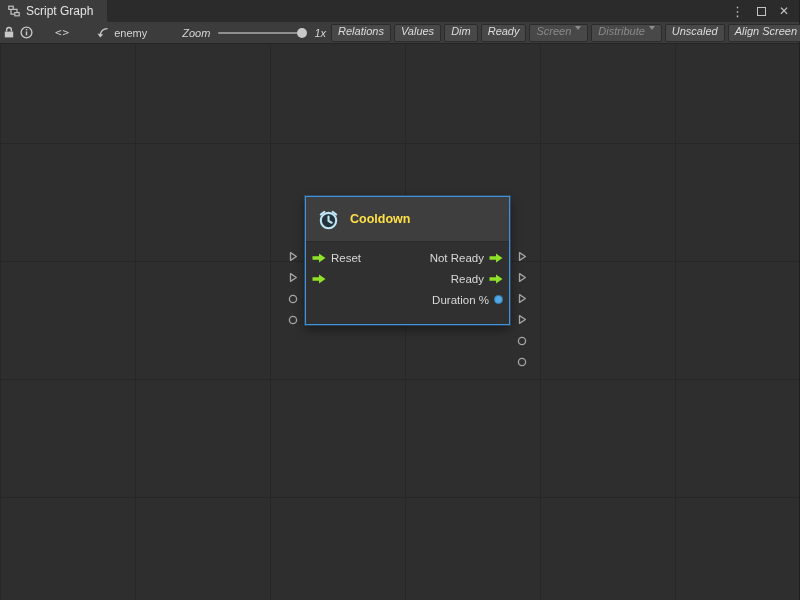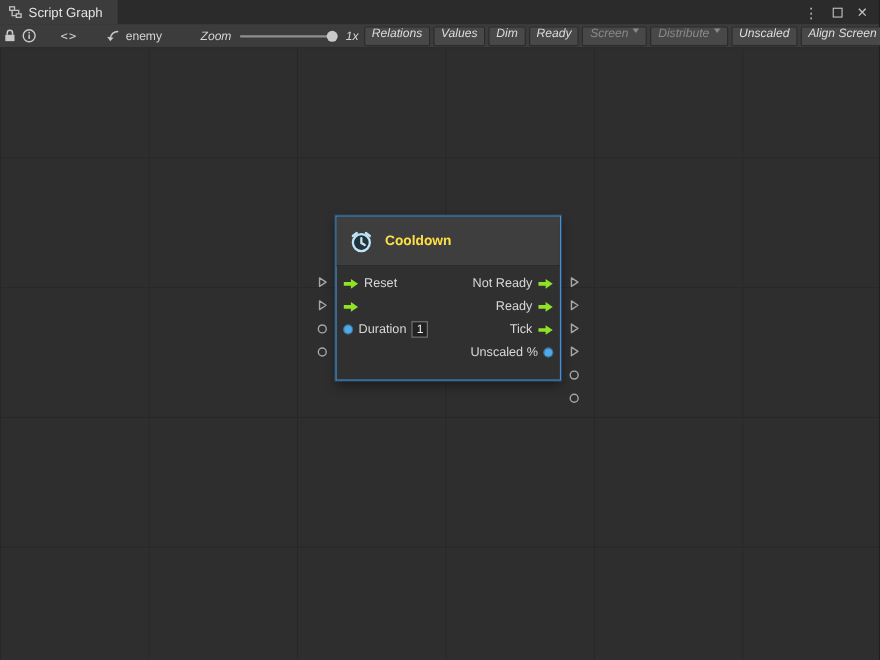--- a/index.html
+++ b/index.html
@@ -234,41 +234,26 @@
           <span class="pside pright">
             <span>Ready</span>
             <span class="arrow">
               <svg width="14" height="10" viewBox="0 0 13 10">
                   <path d="M0 3.3 H6.5 V0.6 L13 5 L6.5 9.4 V6.7 H0 Z" fill="currentColor"></path>
                 </svg>
             </span>
           </span>
         </div>
 
-        <div class="prow">
-          <span class="pside">
-            <span class="dot num"></span>
-            <span>Duration</span>
-            <input class="mini-input" value="1" style="">
-          </span>
-          <span class="pside pright">
-            <span>Tick</span>
-            <span class="arrow">
-              <svg width="14" height="10" viewBox="0 0 13 10">
-                  <path d="M0 3.3 H6.5 V0.6 L13 5 L6.5 9.4 V6.7 H0 Z" fill="currentColor"></path>
-                </svg>
-            </span>
-          </span>
-        </div>
 
 
 
         <div class="prow">
           <span class="pside pright">
-            <span>Unscaled %</span>
+            <span>Duration %</span>
             <span class="dot num"></span>
           </span>
         </div>
 
       </div>
     </div>
 
     <div class="outer right">
       <span class="slot">
         <svg width="9" height="11">

